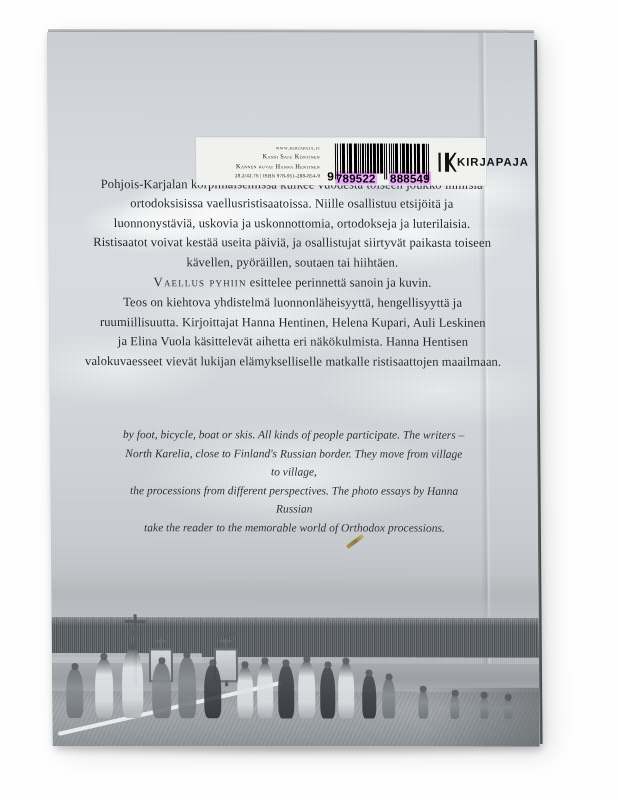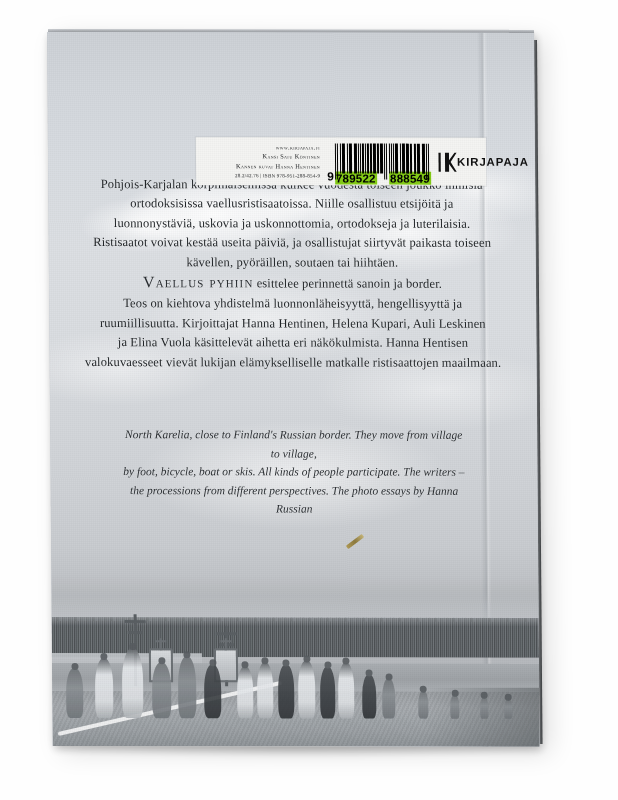--- a/index.html
+++ b/index.html
@@ -292,21 +292,21 @@
     letter-spacing: .1px;
     color: #1f2326;
     text-shadow: 0 0 1px rgba(255,255,255,.55);
   }
   .fi-block p { margin: 0; }
   .fi-para-2 { margin-top: 1px !important; }
 
   .smallcaps {
     font-variant: small-caps;
     letter-spacing: 1.1px;
-    font-size: 16px;
+    font-size: 13px;
     color: #2b2f33;
   }
 
   .en-block {
     position: absolute;
     left: 70px; right: 70px;
     top: 393px;
     text-align: center;
     font-family: "Liberation Serif", serif;
     font-style: italic;
@@ -375,21 +375,21 @@
     position: absolute;
     left: 0; right: 0; top: 28px;
     display: flex;
     justify-content: space-between;
     font-family: "Liberation Sans", sans-serif;
     font-size: 11.6px;
     font-weight: 700;
     letter-spacing: .2px;
     color: #000;
   }
-  .ean-digits span { background: #84cc16; padding: 0 1px; }
+  .ean-digits span { background: #f0abfc; padding: 0 1px; }
 
   .publisher {
     flex: 1;
     display: flex;
     align-items: center;
     justify-content: center;
     gap: 0;
     padding-right: 8px;
   }
   .pub-mark { display: block; }
@@ -464,32 +464,33 @@
     <div class="ornament ornament-top"></div>
     <div class="ornament ornament-mid"></div>
 
     <div class="text-zone">
       <div class="fi-block">
         <p>Pohjois-Karjalan korpimaisemissa kulkee vuodesta toiseen joukko ihmisiä</p>
         <p>ortodoksisissa vaellusristisaatoissa. Niille osallistuu etsijöitä ja</p>
         <p>luonnonystäviä, uskovia ja uskonnottomia, ortodokseja ja luterilaisia.</p>
         <p>Ristisaatot voivat kestää useita päiviä, ja osallistujat siirtyvät paikasta toiseen</p>
         <p>kävellen, pyöräillen, soutaen tai hiihtäen.</p>
-        <p><span class="smallcaps">Vaellus pyhiin</span><span> esittelee perinnettä sanoin ja border.</span></p>
+        <p><span class="smallcaps">Vaellus pyhiin</span><span> esittelee perinnettä sanoin ja kuvin.</span></p>
         <p class="fi-para-2">Teos on kiehtova yhdistelmä luonnonläheisyyttä, hengellisyyttä ja</p>
         <p>ruumiillisuutta. Kirjoittajat Hanna Hentinen, Helena Kupari,  Auli Leskinen</p>
         <p>ja Elina Vuola käsittelevät aihetta eri näkökulmista. Hanna Hentisen</p>
         <p>valokuvaesseet vievät lukijan elämykselliselle matkalle ristisaattojen maailmaan.</p>
       </div>
     </div>
 
     <div class="en-block">
+      <p>by foot, bicycle, boat or skis. All kinds of people participate. The writers –</p>
       <p>North Karelia, close to Finland's Russian border. They move from village to village,</p>
-      <p>by foot, bicycle, boat or skis. All kinds of people participate. The writers –</p>
       <p>the processions from different perspectives. The photo essays by Hanna Russian</p>
+      <p>take the reader to the memorable world of Orthodox processions.</p>
     </div>
 
     <div class="barcode-label">
 
       <div class="imprint-lines">
         <div class="l1">www.kirjapaja.fi</div>
         <div class="l2">Kansi Satu Kontinen</div>
         <div class="l3">Kannen kuvat Hanna Hentinen</div>
         <div class="l4">28.2/42.76 | ISBN 978-951-288-854-9</div>
       </div>

